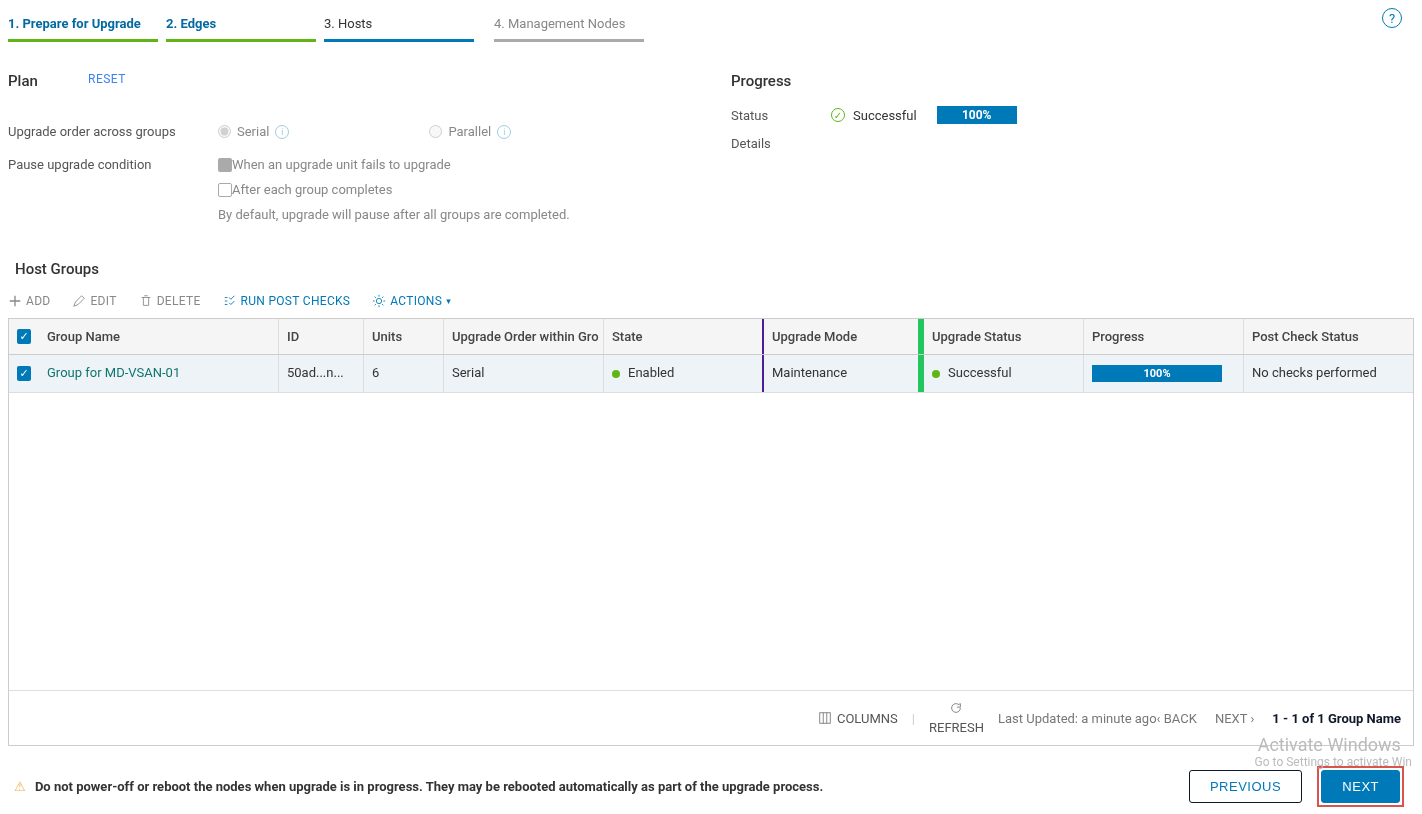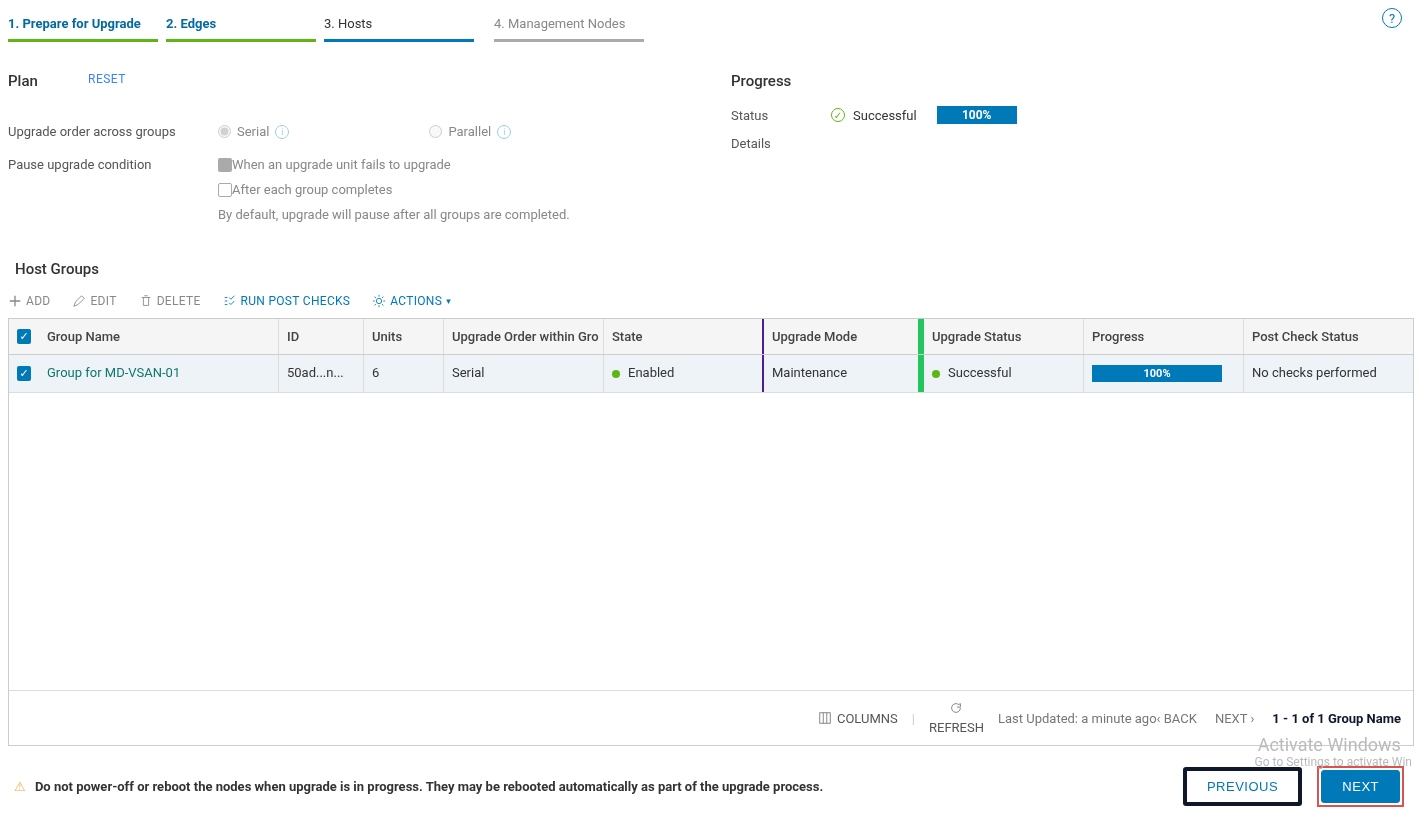--- a/index.html
+++ b/index.html
@@ -102,21 +102,21 @@
 .tf-right { display:flex; align-items:center; gap:18px; color:#777;}
 .bottom-bar {
   display:flex; align-items:center; justify-content:space-between;
   padding: 20px 18px 10px 14px;
 }
 .warn-icon { color:#f0ad4e; margin-right:6px; }
 .btn {
   padding: 8px 20px; font-size:13px; letter-spacing:0.5px; cursor:pointer;
   border-radius:3px; font-weight:500;
 }
-.btn-outline { border:4px solid #0f172a; color:#0079b8; background:#fff; margin-right:12px;}
+.btn-outline { border:1px solid #0f172a; color:#0079b8; background:#fff; margin-right:12px;}
 .btn-primary { border:1px solid #0079b8; background:#0079b8; color:#fff; }
 .highlight-box { border:2px solid #d9534f; padding:2px; display:inline-block;}
 .activate-wm { position:absolute; right:10px; bottom:48px; color:#bbb; text-align:center; pointer-events:none;}
 .activate-wm .t1 { font-size:18px; }
 .activate-wm .t2 { font-size:12px;margin-left:8px; }
 .row-prog-bar {
   background:#0079b8; color:#fff; font-weight:bold; font-size:11px;
   text-align:center; padding:2px 0; width:130px;
 }
 </style>

